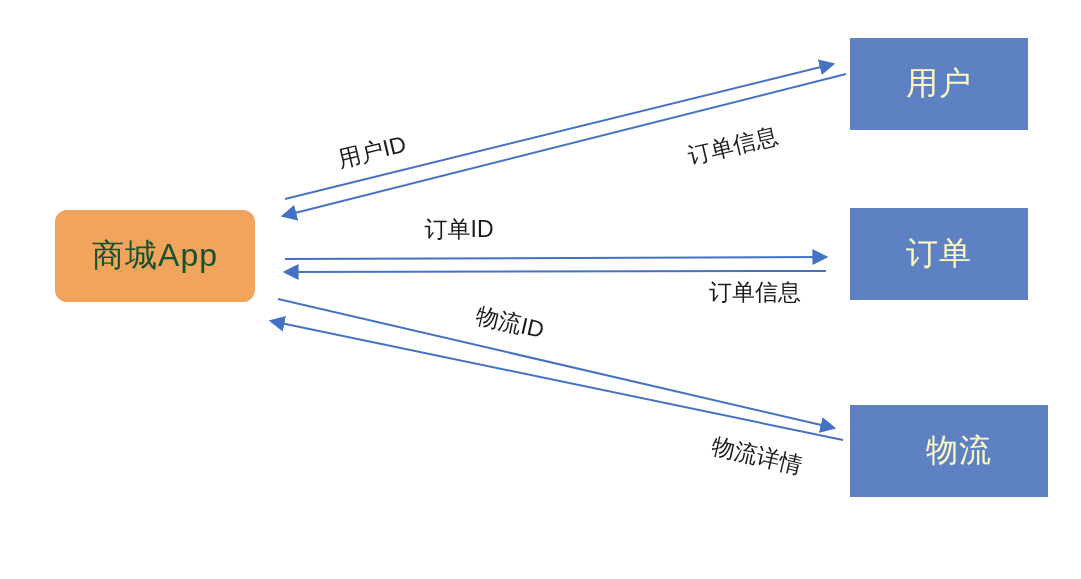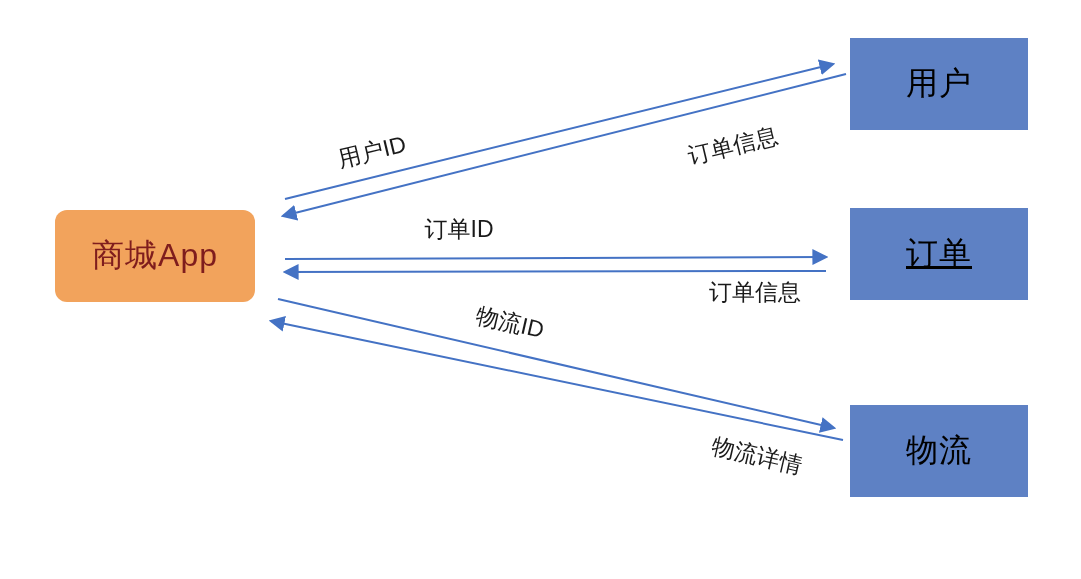--- a/index.html
+++ b/index.html
@@ -34,32 +34,32 @@
     font-size: 32px;
     letter-spacing: 1px;
   }
   .app-node {
     left: 55px;
     top: 210px;
     width: 200px;
     height: 92px;
     background: #f2a35c;
     border-radius: 12px;
-    color: #7f1d1d;
+    color: #14532d;
   }
   .blue-node {
     left: 850px;
     width: 178px;
     height: 92px;
     background: #5e81c4;
-    color: #000000;
+    color: #fef9c3;
   }
   .node-user { top: 38px; }
-  .node-order { top: 208px; text-decoration: underline; }
-  .node-logistics { top: 405px; }
+  .node-order { top: 208px; }
+  .node-logistics { top: 405px; padding-left: 20px; }
   .edge-label {
     position: absolute;
     font-size: 23px;
     color: #1a1a1a;
     white-space: nowrap;
     transform: translate(-50%, -50%);
   }
   .rot-up { transform: translate(-50%, -50%) rotate(-13.5deg); }
   .rot-down { transform: translate(-50%, -50%) rotate(13deg); }
   .lbl-user-req { left: 372px; top: 152px; }

